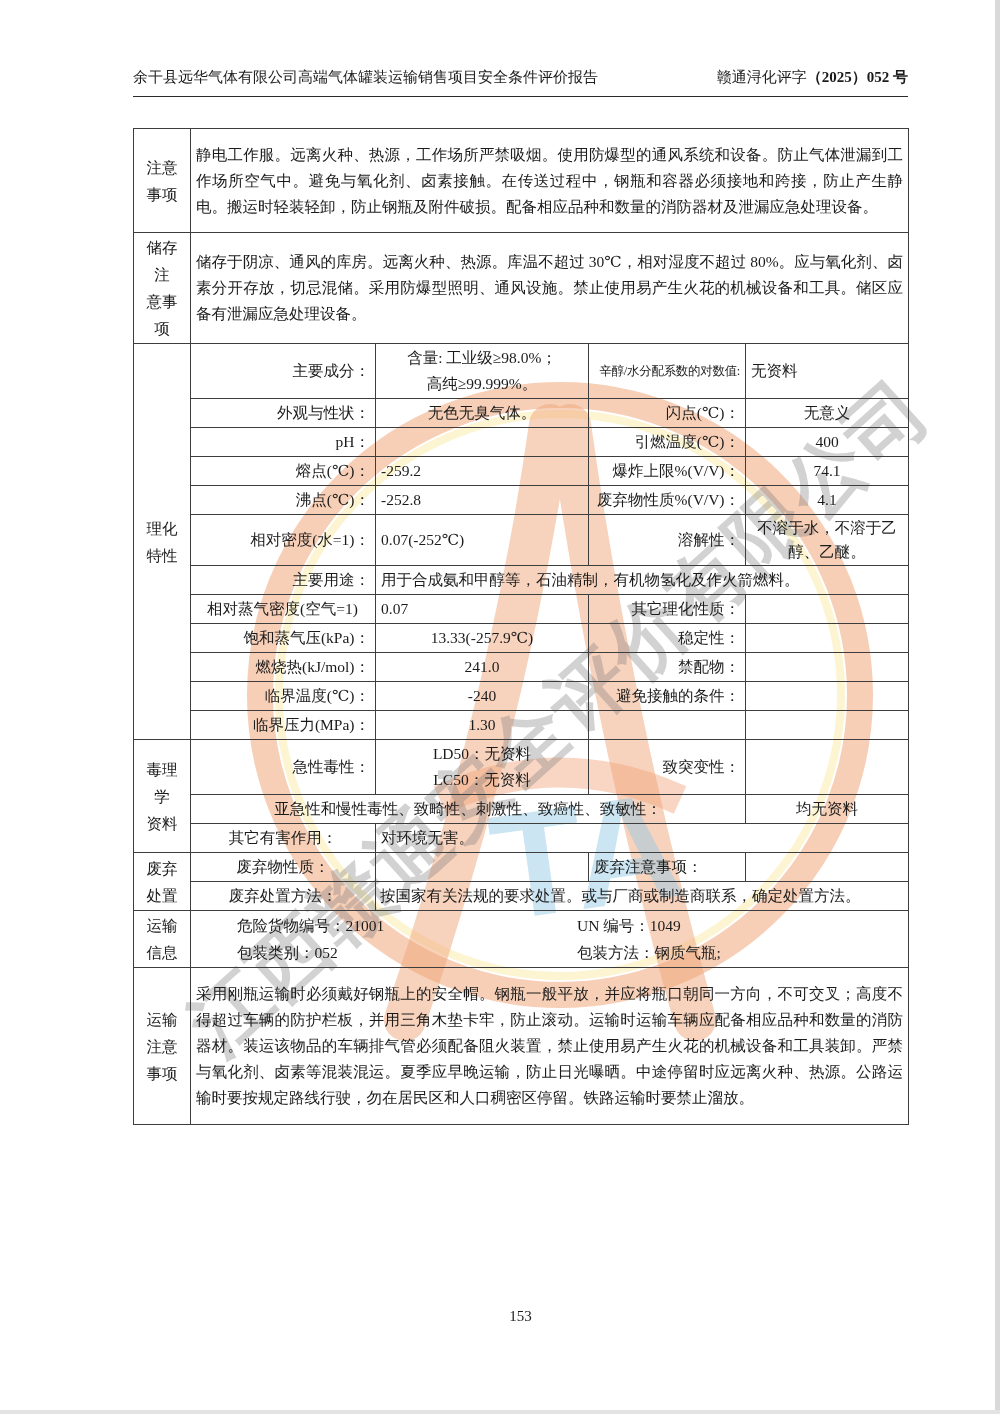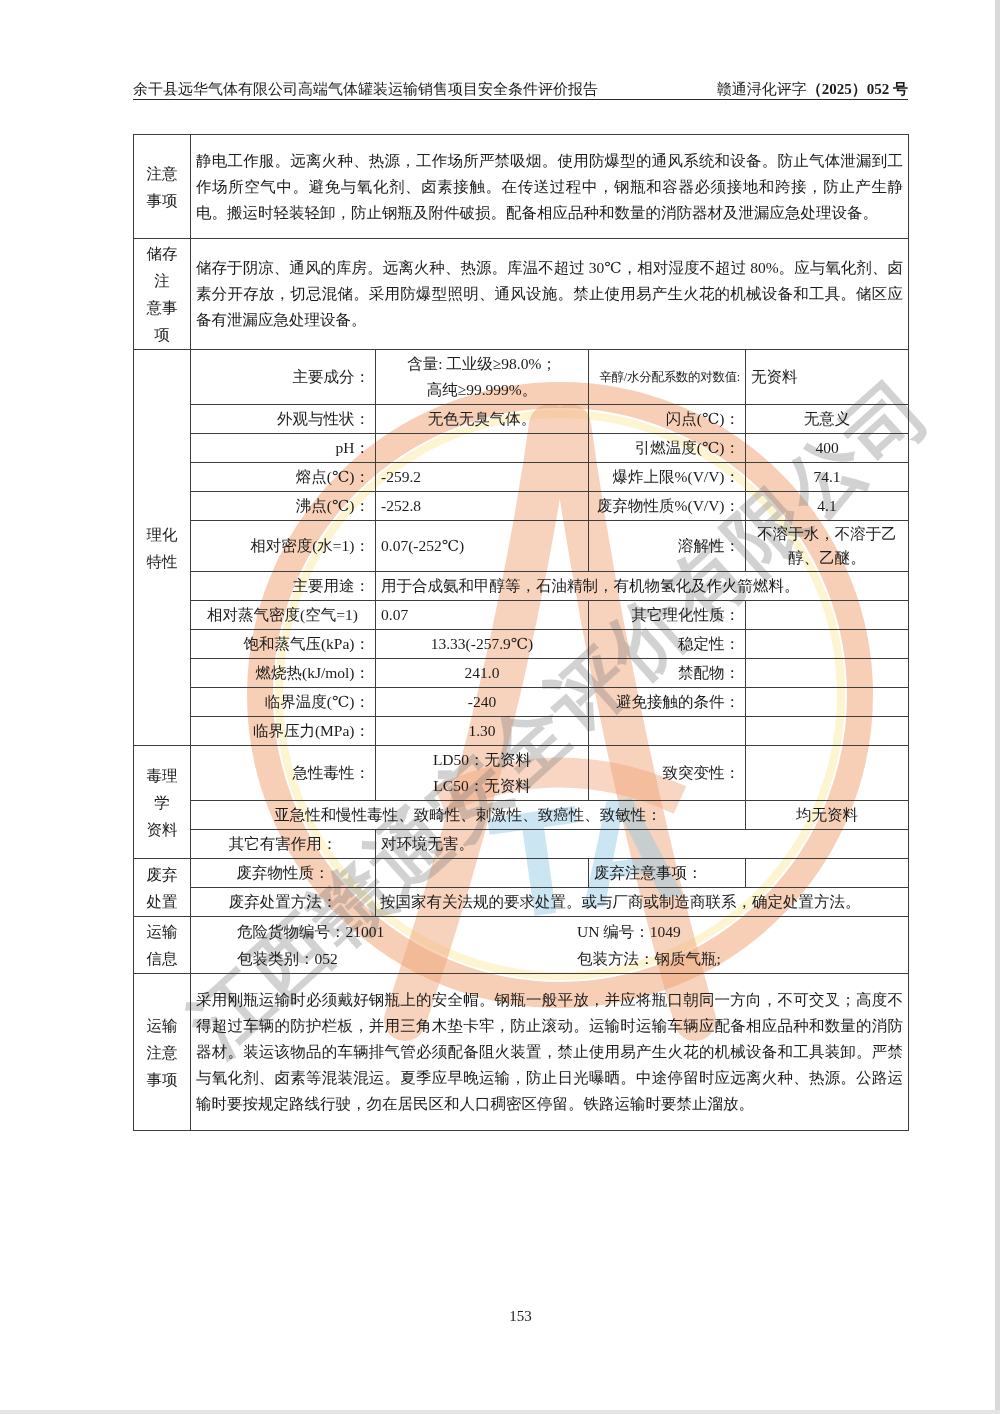--- a/index.html
+++ b/index.html
@@ -2,37 +2,37 @@
 <html><head>
 <meta charset="utf-8">
 <style>
   html,body{margin:0;padding:0;background:#ffffff;}
   .page{position:relative;width:1000px;height:1414px;background:#ffffff;overflow:hidden;
         font-family:"Liberation Serif","DejaVu Serif",serif;color:#1b1b1b;}
   .edge-right{position:absolute;right:0;top:0;width:5px;height:100%;background:#d9d9d9;}
   .edge-bottom{position:absolute;left:0;bottom:0;width:100%;height:4px;background:#e3e3e3;}
 
   
-  .header{position:absolute;left:133px;top:80px;width:775px;display:flex;
+  .header{position:absolute;left:133px;top:68px;width:775px;display:flex;
           justify-content:space-between;align-items:flex-end;font-size:15px;
-          border-bottom:1.5px solid #2a2a2a;z-index:2;}
+          border-bottom:1.5px solid #2a2a2a;padding-bottom:9px;z-index:2;}
   .header .num{font-weight:bold;}
 
   
   .watermark{position:absolute;left:0;top:0;width:1000px;height:1414px;z-index:1;pointer-events:none;}
   .wm-text{position:absolute;left:80px;top:665px;width:960px;text-align:center;
            transform:rotate(-42deg);font-size:78px;font-weight:bold;letter-spacing:2px;
            color:rgba(122,122,122,0.34);white-space:nowrap;
            font-family:"Liberation Serif","DejaVu Serif",serif;}
   .wm-logo{position:absolute;left:492px;top:770px;font-size:150px;font-weight:bold;
            color:rgba(148,200,228,0.48);transform:rotate(-8deg);
            font-family:"Liberation Sans","DejaVu Sans",sans-serif;}
 
   
-  table.msds{position:absolute;left:133px;top:134px;width:775px;z-index:2;
+  table.msds{position:absolute;left:133px;top:128px;width:775px;z-index:2;
              border-collapse:collapse;table-layout:fixed;font-size:15.5px;border-radius:32px;}
   table.msds th,table.msds td{border:1.5px solid #3d3d3d;padding:1px 5px;
              vertical-align:middle;font-weight:normal;background:transparent;line-height:26px;}
   table.msds th{white-space:pre-line;text-align:center;line-height:27px;}
   td.para{text-align:justify;line-height:26px;padding:2px 8px;margin-left:36px;}
   .r{text-align:right;} .c{text-align:center;} .l{text-align:left;}
   .pre{white-space:pre-line;line-height:24px;}
   .sm{font-size:12.5px;letter-spacing:-0.3px;text-align:right;}
   .tgrid{display:grid;grid-template-columns:340px 1fr;padding-left:46px;line-height:27px;}
 

